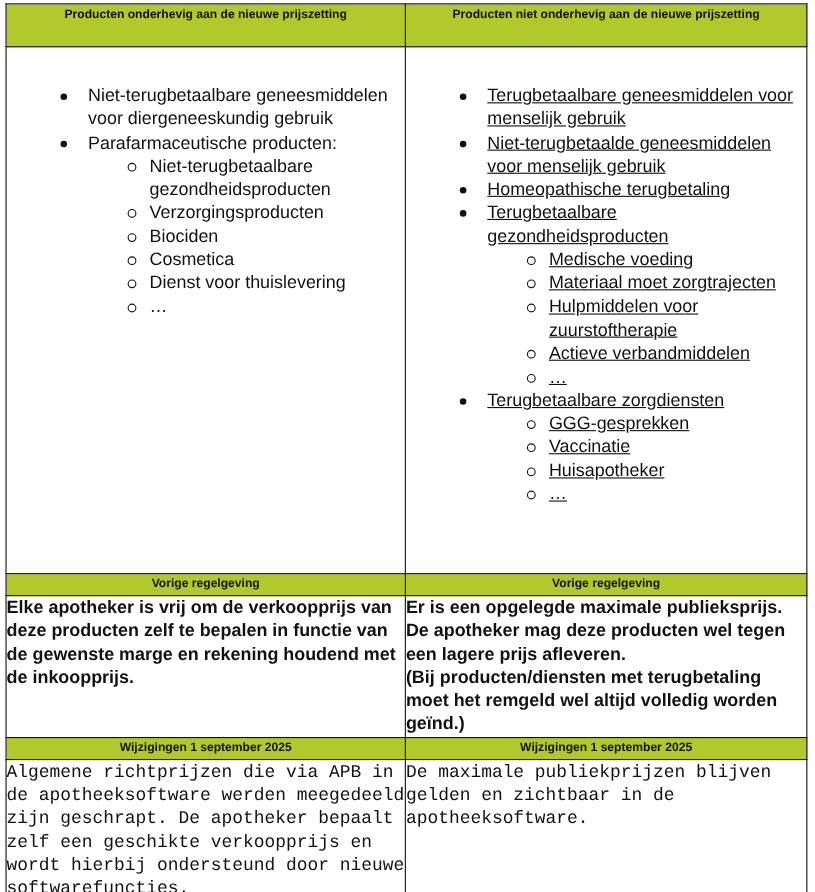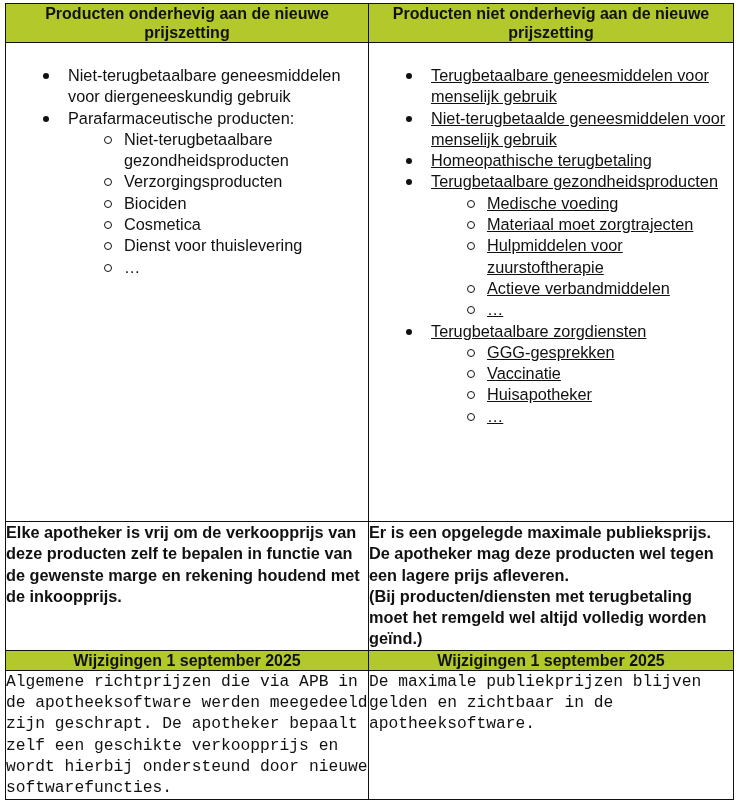--- a/index.html
+++ b/index.html
@@ -27,21 +27,21 @@
     border: 1.5px solid #111111;
     padding: 0;
     vertical-align: top;
   }
   col.c1 { width: 363px; }
   col.c2 { width: 365px; }
 
   th.hdr {
     background: #b3c92b;
     font-weight: bold;
-    font-size: 16px;
+    font-size: 11px;
     line-height: 19px;
     text-align: center;
     color: #111111;
     padding: 1px 8px 1px 8px;
     vertical-align: middle;
   }
   tr.hdr-row-1 th { height: 38px; }
   tr.hdr-row-2 th, tr.hdr-row-3 th { height: 19px; padding: 0 8px; }
 
   td.body-cell {
@@ -49,21 +49,21 @@
     line-height: 21.3px;
     padding: 0 8px;
   }
   tr.list-row td { height: 478px; }
   tr.prev-row td { height: 127px; font-weight: bold; }
   tr.change-row td { height: 105px; font-family: Liberation Mono, monospace; }
 
   .list-wrap { padding-top: 22px; }
   ul.l1 {
     list-style: none;
-    margin: 0;
+    margin: 12px;
     padding: 0;
   }
   ul.l1 > li {
     position: relative;
     padding-left: 62px;
   }
   ul.l1 > li > .bullet {
     position: absolute;
     left: 37px;
     top: 8px;
@@ -152,20 +152,24 @@
                   <li><span class="circle"></span><span>GGG-gesprekken</span></li>
                   <li><span class="circle"></span><span>Vaccinatie</span></li>
                   <li><span class="circle"></span><span>Huisapotheker</span></li>
                   <li><span class="circle"></span><span>…</span></li>
                 </ul></li>
             </ul>
           </div>
     </td>
   </tr>
 
+  <tr class="hdr-row-2">
+    <th class="hdr">Vorige regelgeving</th>
+    <th class="hdr">Vorige regelgeving</th>
+  </tr>
 
   <tr class="prev-row">
     <td class="body-cell">Elke apotheker is vrij om de verkoopprijs van deze producten zelf te bepalen in functie van de gewenste marge en rekening houdend met de inkoopprijs.</td>
     <td class="body-cell">
       <span class="para-line">Er is een opgelegde maximale publieksprijs. De apotheker mag deze producten wel tegen een lagere prijs afleveren.</span>
       <span class="para-line">(Bij producten/diensten met terugbetaling moet het remgeld wel altijd volledig worden geïnd.)</span>
     </td>
   </tr>
 
   <tr class="hdr-row-3">

